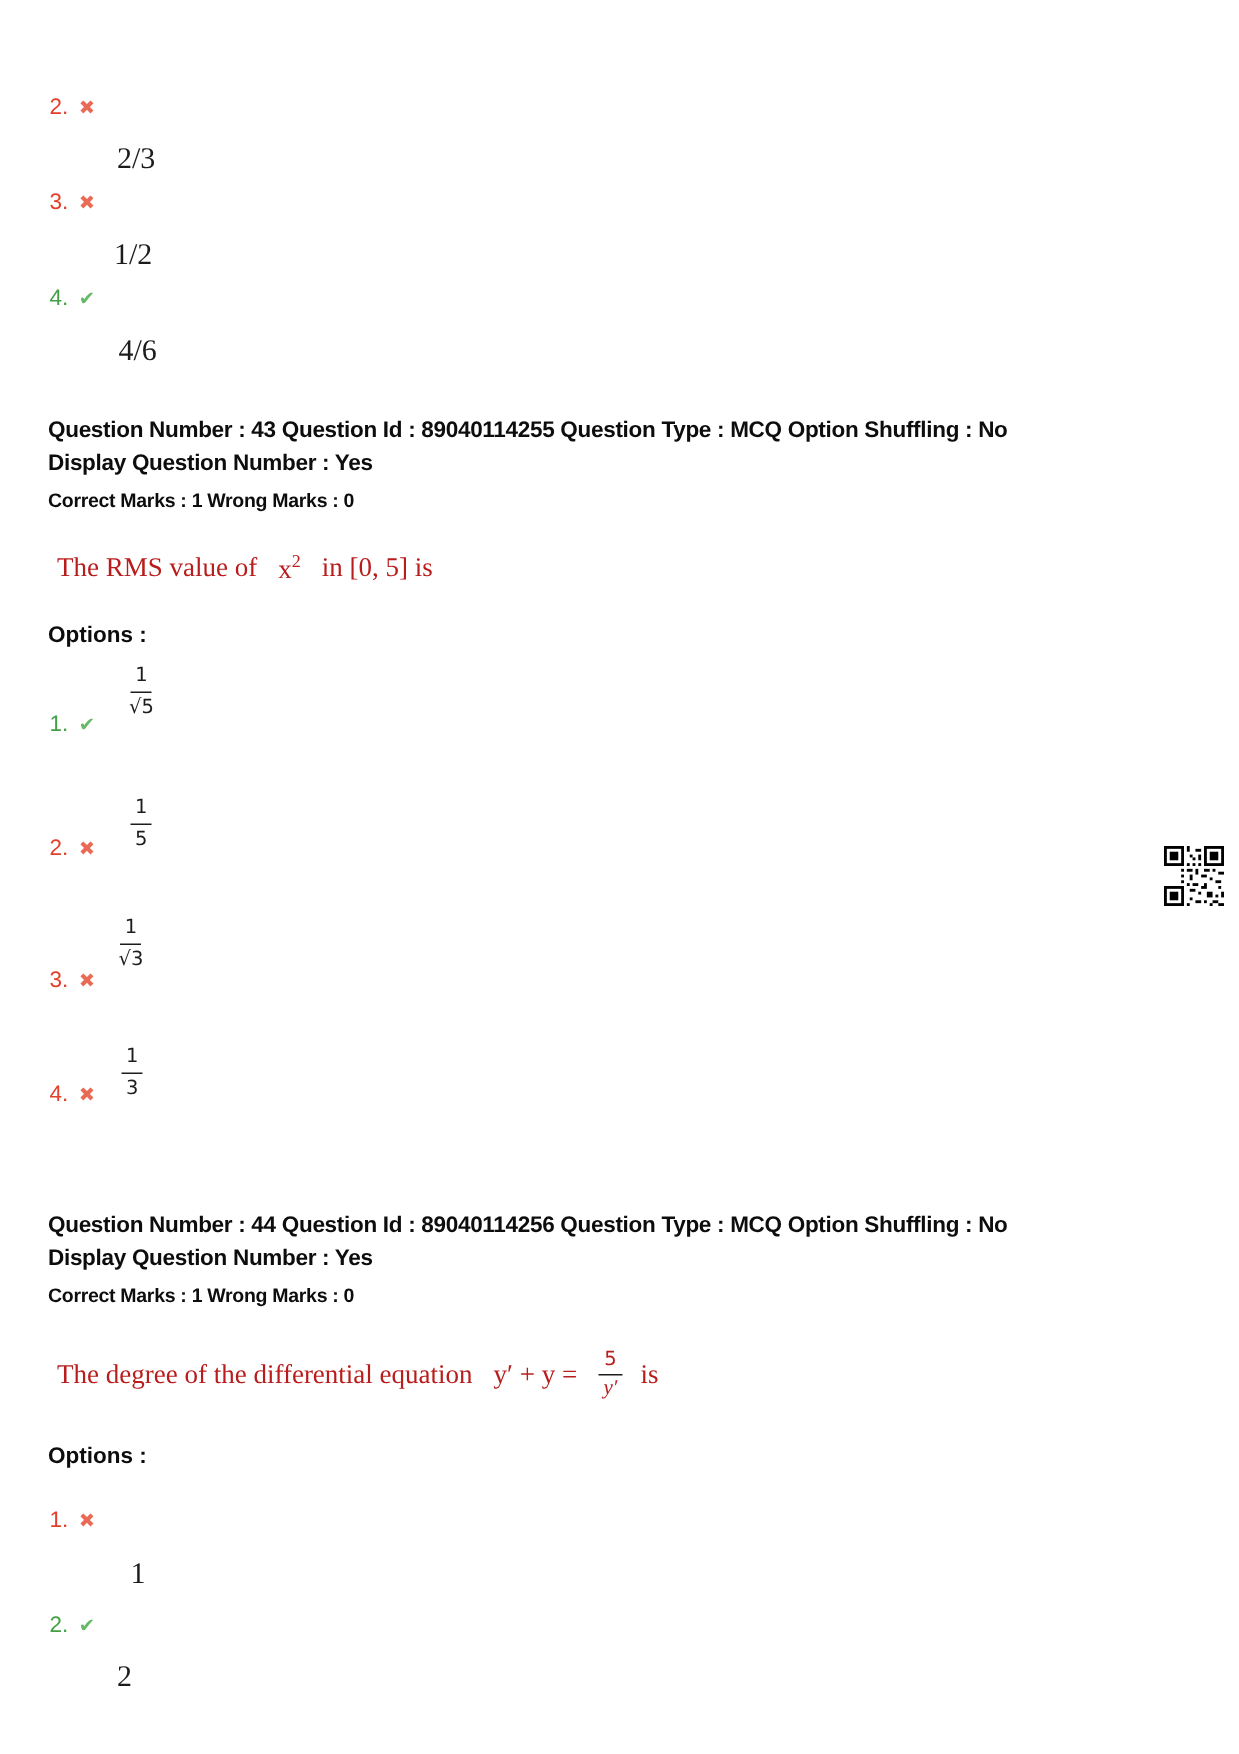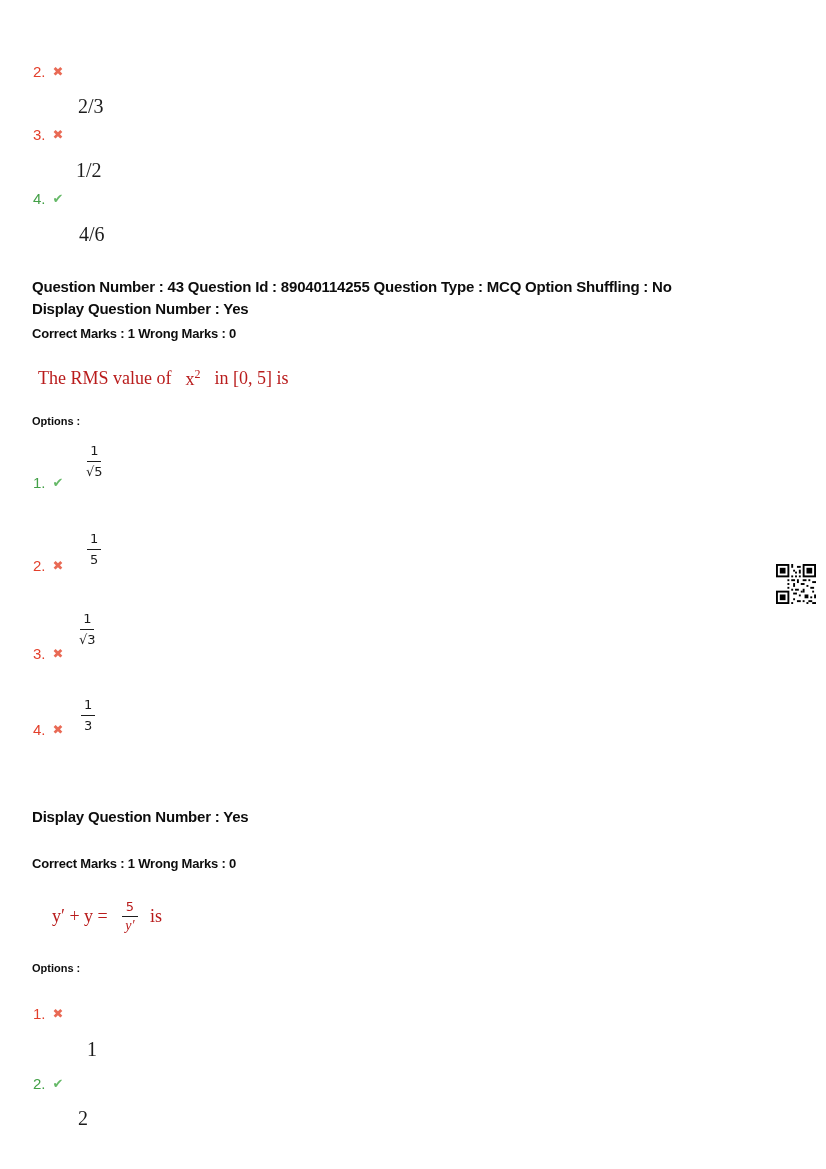--- a/index.html
+++ b/index.html
@@ -4,21 +4,21 @@
 <style>
   html,body{margin:0;padding:0;background:#ffffff;}
   .page{position:relative;width:826px;height:1169px;background:#ffffff;overflow:hidden;
         font-family:"Liberation Sans",sans-serif;color:#111;}
   .abs{position:absolute;}
 
   
   .hdr{font-family:"Liberation Sans",sans-serif;font-weight:700;font-size:15px;
        line-height:22px;color:#0d0d0d;letter-spacing:-0.2px;width:775px;}
   .marks{font-family:"Liberation Sans",sans-serif;font-weight:700;font-size:13px;color:#0d0d0d;letter-spacing:-0.2px;}
-  .optlabel{font-family:"Liberation Sans",sans-serif;font-weight:700;font-size:11px;color:#0d0d0d;}
+  .optlabel{font-family:"Liberation Sans",sans-serif;font-weight:700;font-size:15px;color:#0d0d0d;}
 
   
   .qtext{font-family:"Liberation Serif","DejaVu Serif",serif;font-size:18px;color:#b91c1c;
          display:flex;align-items:center;white-space:nowrap;}
   .mathit{margin:0 14px;}
   .mathx sup{font-size:12px;}
 
   
   .opt-num{display:flex;align-items:center;gap:7px;font-size:15px;line-height:1;}
   .opt-num.wrong{color:#e33f2b;}
@@ -166,25 +166,27 @@
       <rect x="14" y="19" width="1" height="1"></rect>
         <rect x="17" y="19" width="2" height="1"></rect>
         <rect x="8" y="20" width="1" height="1"></rect>
       <rect x="16" y="20" width="1" height="1"></rect>
         <rect x="19" y="20" width="2" height="1"></rect>
     </g>
   </svg>
 
   <div>
     <div class="abs hdr" style="left:32px;top:806px">
+      <div>Question Number : 44 Question Id : 89040114256 Question Type : MCQ Option Shuffling : No</div>
       <div>Display Question Number : Yes</div>
     </div>
     <div class="abs marks" style="left:32px;top:856px">Correct Marks : 1 Wrong Marks : 0</div>
 
     <div class="abs qtext" style="left:38px;top:899px">
+      <span>The degree of the differential equation</span>
       <span class="mathit">y′ + y =</span>
       <span class="frac-eq">
         <span class="fn">5</span>
           <span class="fd">y′</span>
       </span>
       <span>is</span>
     </div>
 
     <div class="abs optlabel" style="left:32px;top:962px">Options :</div>
 

